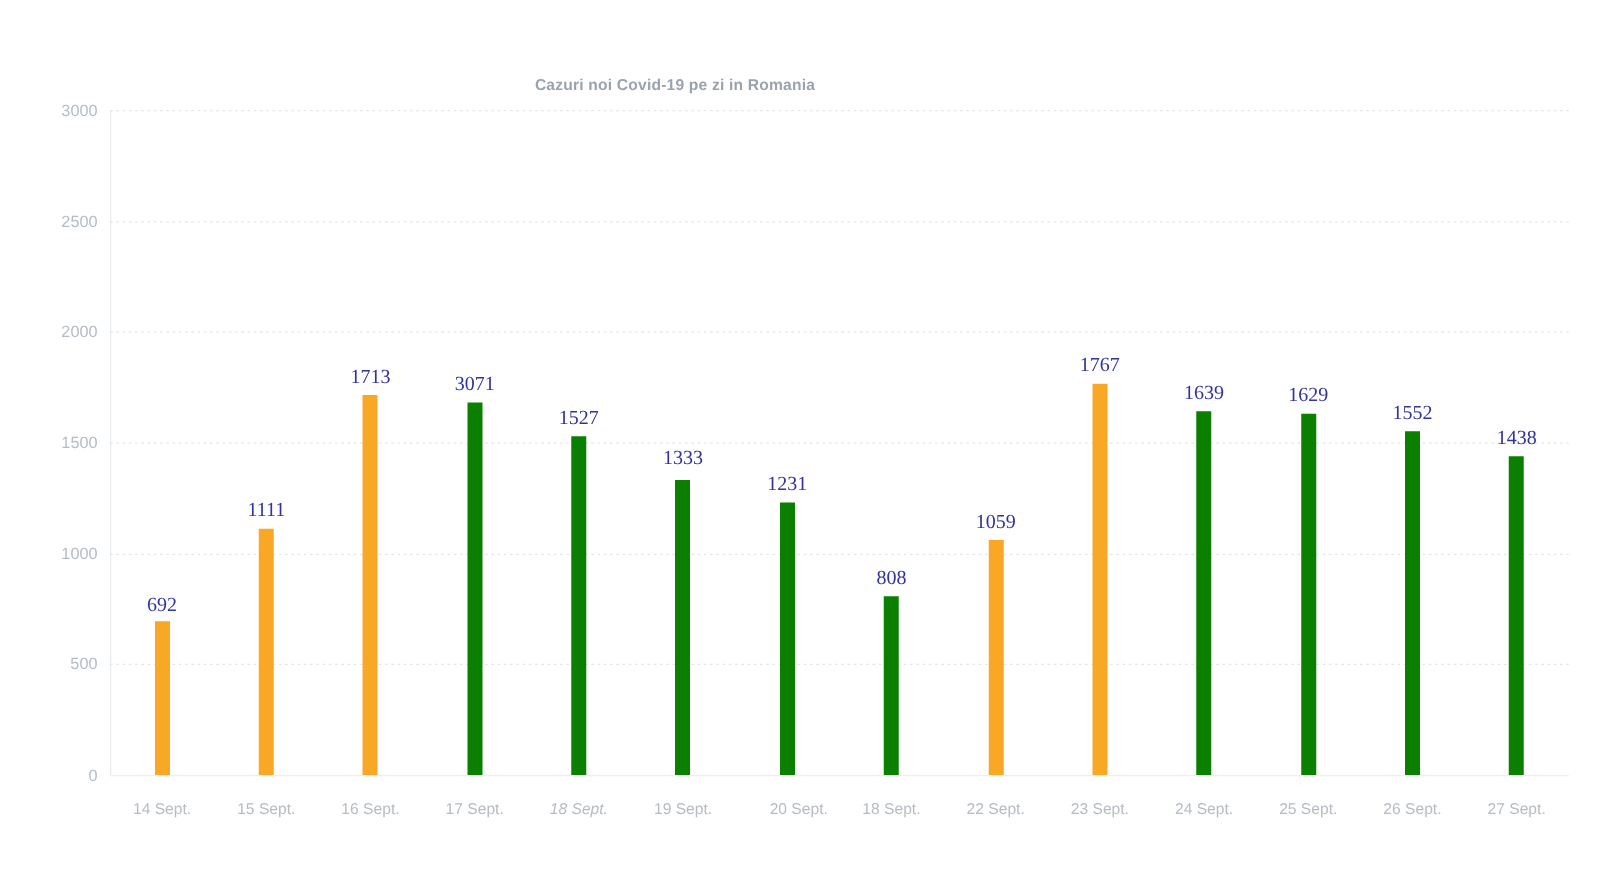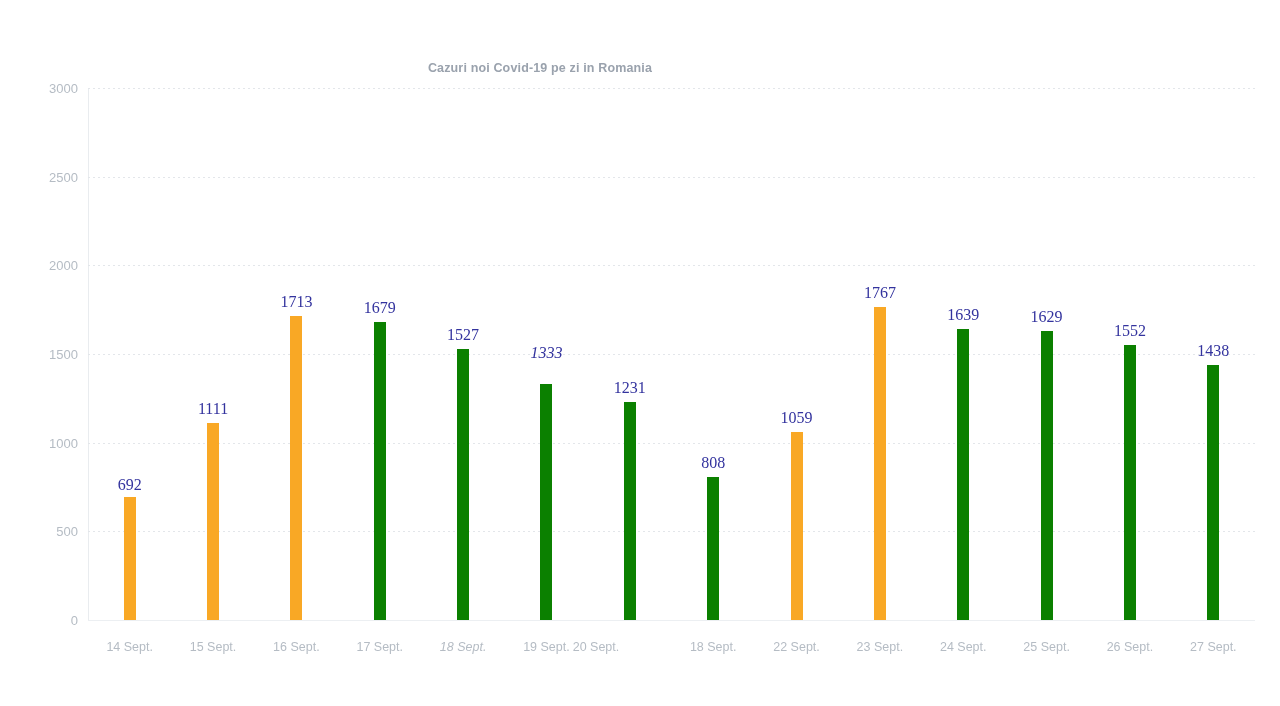--- a/index.html
+++ b/index.html
@@ -161,31 +161,31 @@
     <div class="bar" style="left: 129.679px; top: 497.285px; height: 122.715px; background: rgb(249, 168, 37);"></div>
     <div class="bar-label" style="left: 129.679px; top: 477px;">692</div>
     <div class="xtick" style="left: 129.679px;">14 Sept.</div>
     <div class="bar" style="left: 213.036px; top: 422.983px; height: 197.017px; background: rgb(249, 168, 37);"></div>
     <div class="bar-label" style="left: 213.036px; top: 400.983px;">1111</div>
     <div class="xtick" style="left: 213.036px;">15 Sept.</div>
     <div class="bar" style="left: 296.393px; top: 316.228px; height: 303.772px; background: rgb(249, 168, 37);"></div>
     <div class="bar-label" style="left: 296.393px; top: 294.228px;">1713</div>
     <div class="xtick" style="left: 296.393px;">16 Sept.</div>
     <div class="bar" style="left: 379.75px; top: 322.257px; height: 297.743px; background: rgb(11, 128, 0);"></div>
-    <div class="bar-label" style="left: 379.75px; top: 300.257px;">1679</div>
+    <div class="bar-label" style="left: 379.75px; top: 300.257px;">3071</div>
     <div class="xtick" style="left: 379.75px;">17 Sept.</div>
     <div class="bar" style="left: 463.107px; top: 349.212px; height: 270.788px; background: rgb(11, 128, 0);"></div>
     <div class="bar-label" style="left: 463.107px; top: 327.212px;">1527</div>
     <div class="xtick" style="left: 463.107px; font-style: italic;">18 Sept.</div>
     <div class="bar" style="left: 546.464px; top: 383.615px; height: 236.385px; background: rgb(11, 128, 0);"></div>
-    <div class="bar-label" style="left: 546.464px; top: 345px; font-style: italic;">1333</div>
+    <div class="bar-label" style="left: 546.464px; top: 359px;">1333</div>
     <div class="xtick" style="left: 546.464px;">19 Sept.</div>
     <div class="bar" style="left: 629.821px; top: 401.703px; height: 218.297px; background: rgb(11, 128, 0);"></div>
     <div class="bar-label" style="left: 629.821px; top: 379.703px;">1231</div>
-    <div class="xtick" style="left: 596px;">20 Sept.</div>
+    <div class="xtick" style="left: 639px;">20 Sept.</div>
     <div class="bar" style="left: 713.179px; top: 476.715px; height: 143.285px; background: rgb(11, 128, 0);"></div>
     <div class="bar-label" style="left: 713.179px; top: 454.715px;">808</div>
     <div class="xtick" style="left: 713.179px;">18 Sept.</div>
     <div class="bar" style="left: 796.536px; top: 432.204px; height: 187.796px; background: rgb(249, 168, 37);"></div>
     <div class="bar-label" style="left: 796.536px; top: 410.204px;">1059</div>
     <div class="xtick" style="left: 796.536px;">22 Sept.</div>
     <div class="bar" style="left: 879.893px; top: 306.652px; height: 313.348px; background: rgb(249, 168, 37);"></div>
     <div class="bar-label" style="left: 879.893px; top: 284.652px;">1767</div>
     <div class="xtick" style="left: 879.893px;">23 Sept.</div>
     <div class="bar" style="left: 963.25px; top: 329.351px; height: 290.649px; background: rgb(11, 128, 0);"></div>

